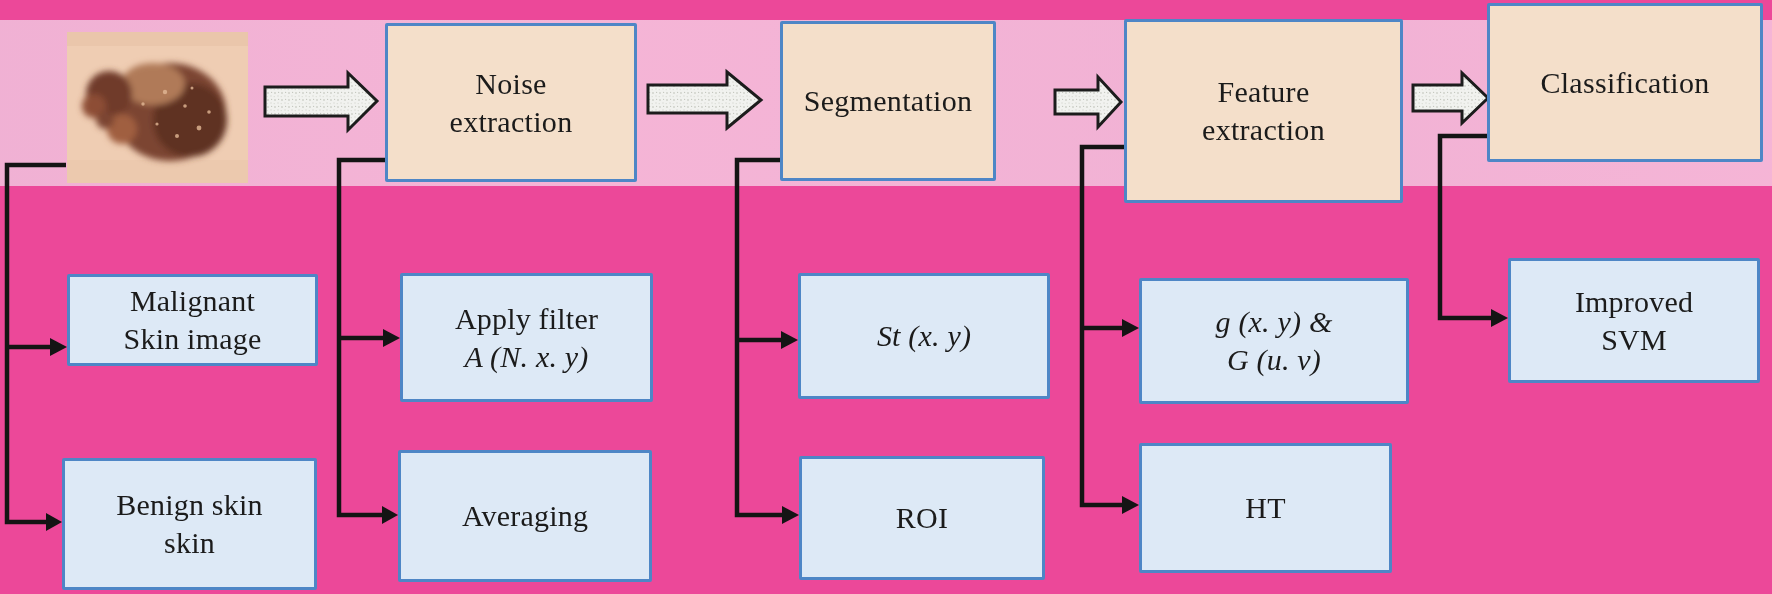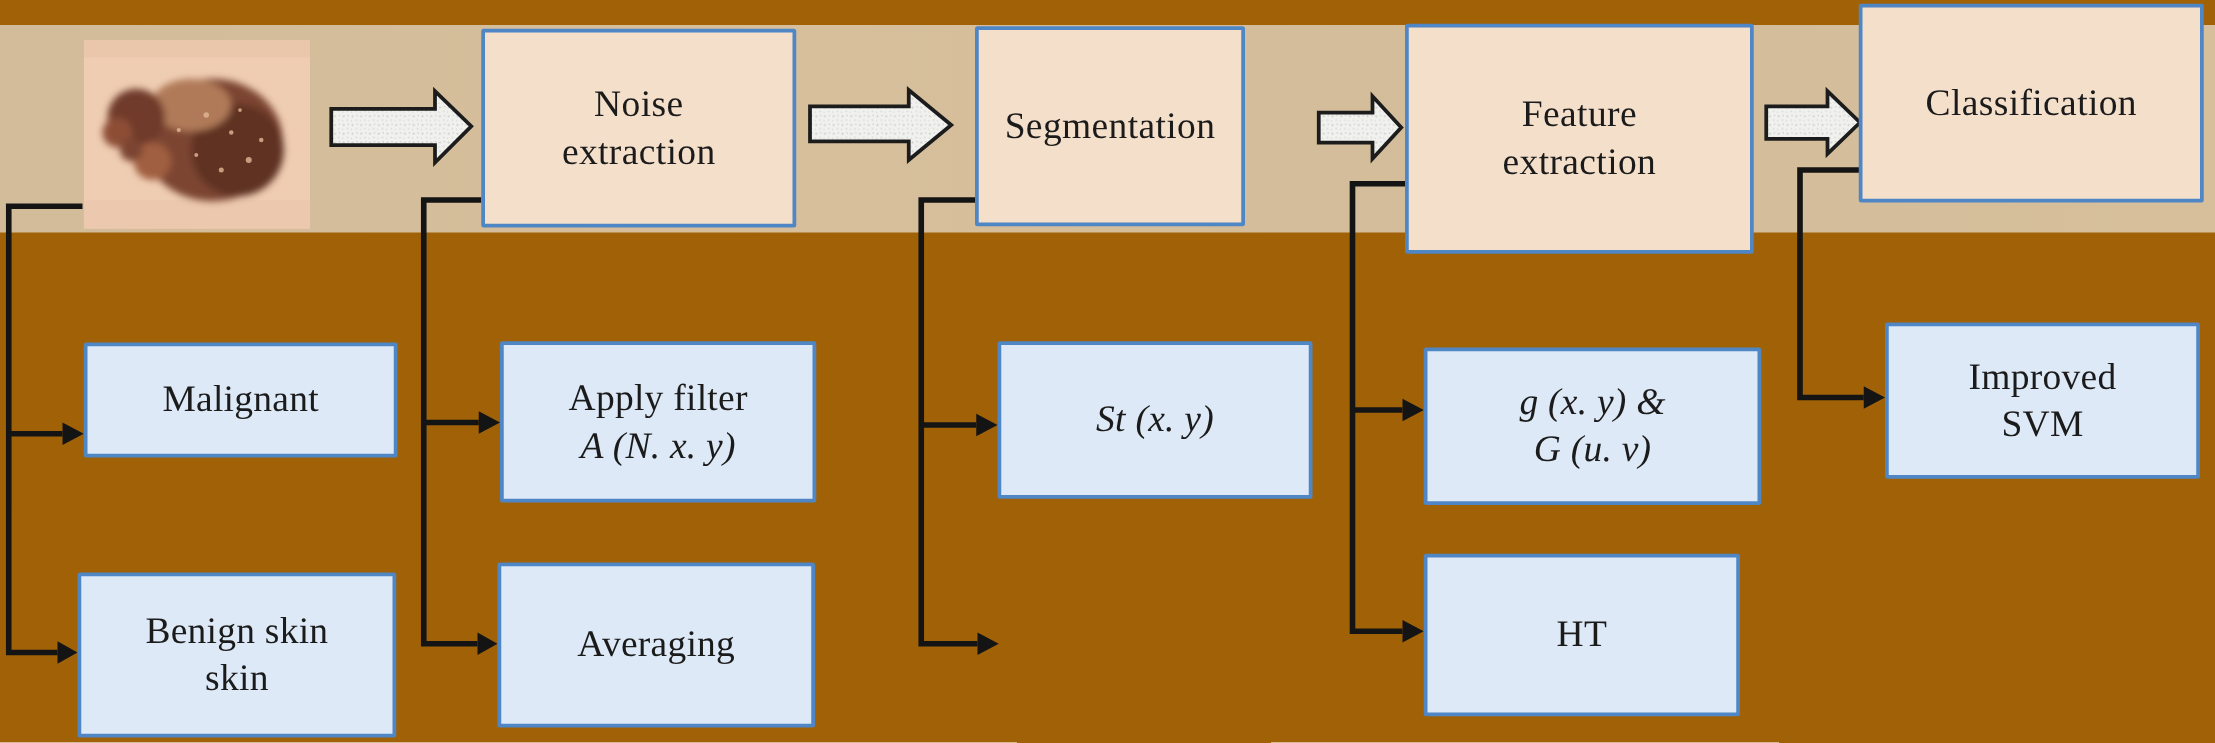--- a/index.html
+++ b/index.html
@@ -1,17 +1,17 @@
 <!DOCTYPE html>
 <html><head>
 <meta charset="utf-8">
 <style>
   html,body{margin:0;padding:0;background:#ffffff;}
   .canvas{
-    position:relative;width:1772px;height:594px;background:#a16207;overflow:hidden;
+    position:relative;width:1772px;height:594px;background:#ec4899;overflow:hidden;
     font-family:"Liberation Serif","DejaVu Serif",serif;color:#1b1b1b;
   }
   .top-tint{
     position:absolute;left:0;top:20px;width:1772px;height:166px;
     background:linear-gradient(90deg,#f3f7fb 0%,#fbfdff 35%,#f4f8fc 70%,#fbfdff 100%);
     opacity:.6;
   }
   .overlay{position:absolute;left:0;top:0;z-index:1;}
   .photo{position:absolute;left:67px;top:32px;width:181px;height:151px;z-index:2;}
   .box{
@@ -119,40 +119,44 @@
     <span class="ln">Feature</span>
     <span class="ln">extraction</span>
   </div>
 
   <div class="box stage" style="left:1487px;top:3px;width:276px;height:159px">
     <span class="ln">Classification</span>
   </div>
 
   <div class="box sub" style="left:67px;top:274px;width:251px;height:92px">
     <span class="ln">Malignant</span>
+    <span class="ln">Skin image</span>
   </div>
 
   <div class="box sub" style="left:62px;top:458px;width:255px;height:132px">
     <span class="ln">Benign skin</span>
     <span class="ln">skin</span>
   </div>
 
   <div class="box sub" style="left:400px;top:273px;width:253px;height:129px">
     <span class="ln">Apply filter</span>
     <span class="ln it">A (N. x. y)</span>
   </div>
 
   <div class="box sub" style="left:398px;top:450px;width:254px;height:132px">
     <span class="ln">Averaging</span>
   </div>
 
   <div class="box sub" style="left:798px;top:273px;width:252px;height:126px">
     <span class="ln it">St (x. y)</span>
   </div>
 
+  <div class="box sub" style="left:799px;top:456px;width:246px;height:124px">
+    <span class="ln">ROI</span>
+  </div>
 
   <div class="box sub" style="left:1139px;top:278px;width:270px;height:126px">
     <span class="ln it">g (x. y) &amp;</span>
     <span class="ln it">G (u. v)</span>
   </div>
 
   <div class="box sub" style="left:1139px;top:443px;width:253px;height:130px">
     <span class="ln">HT</span>
   </div>
 

